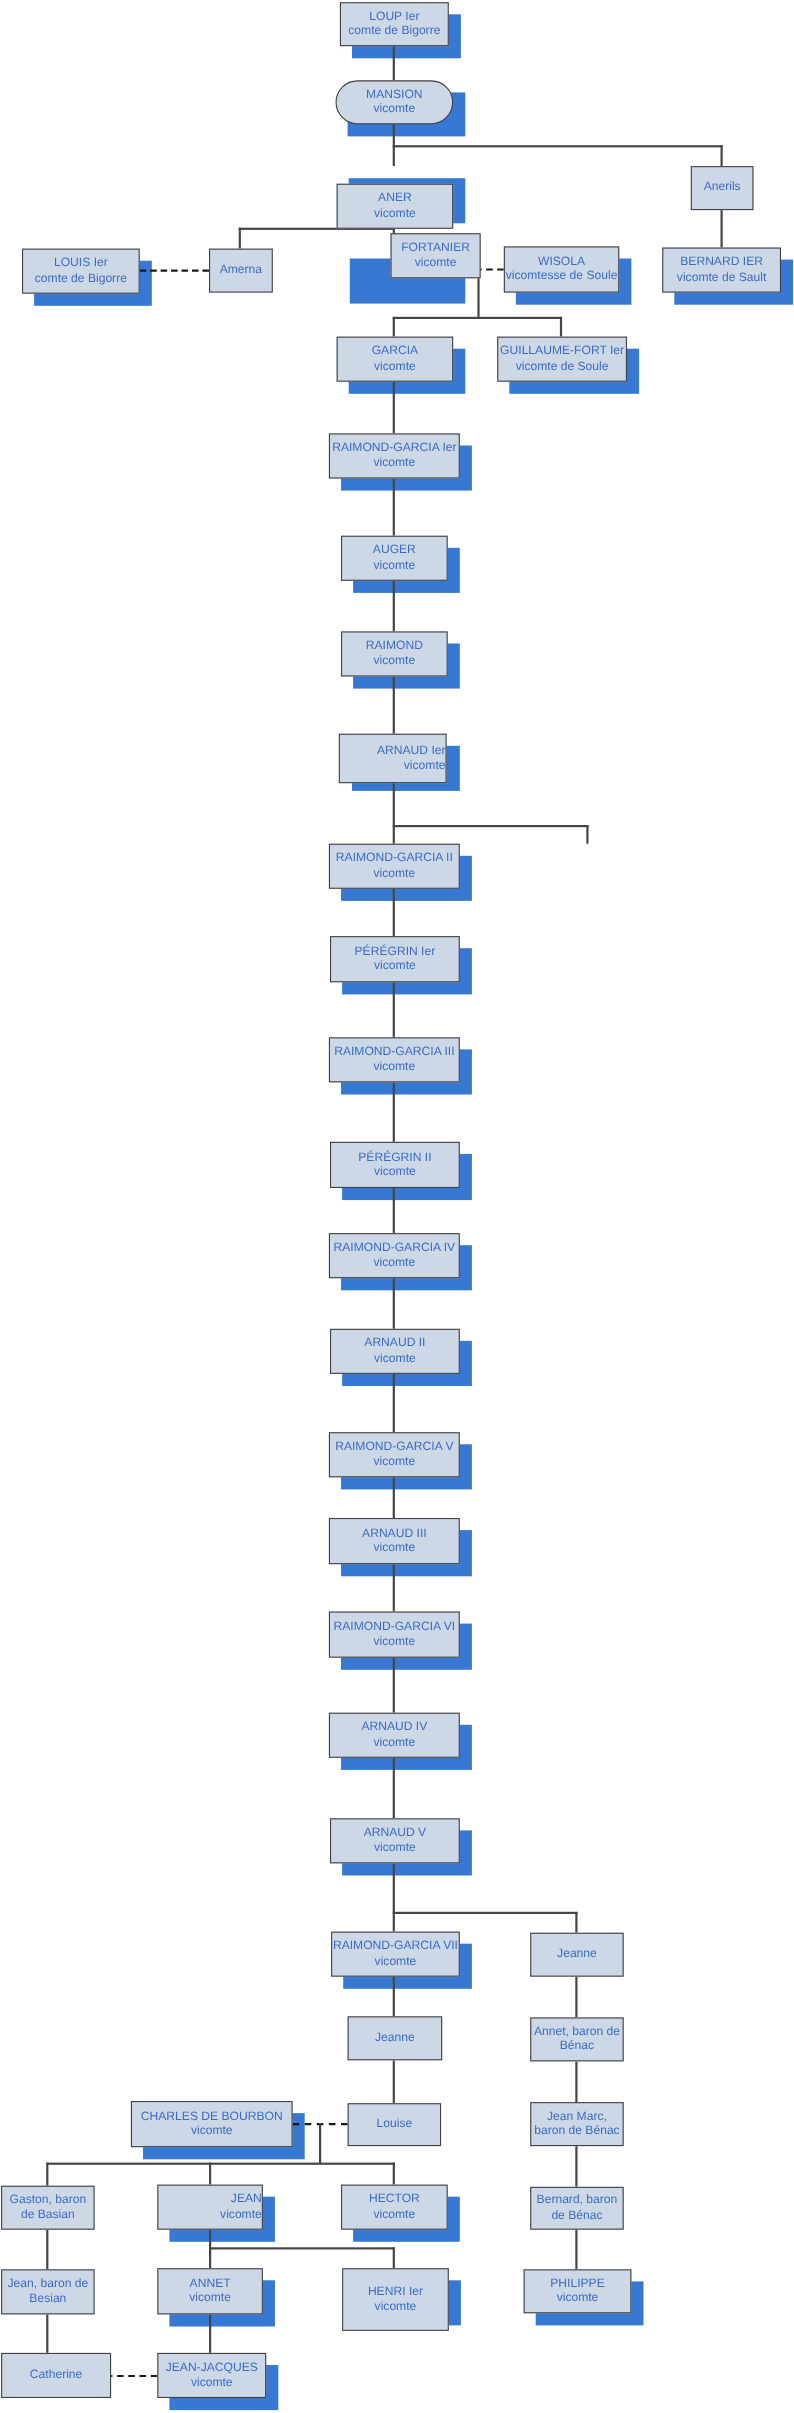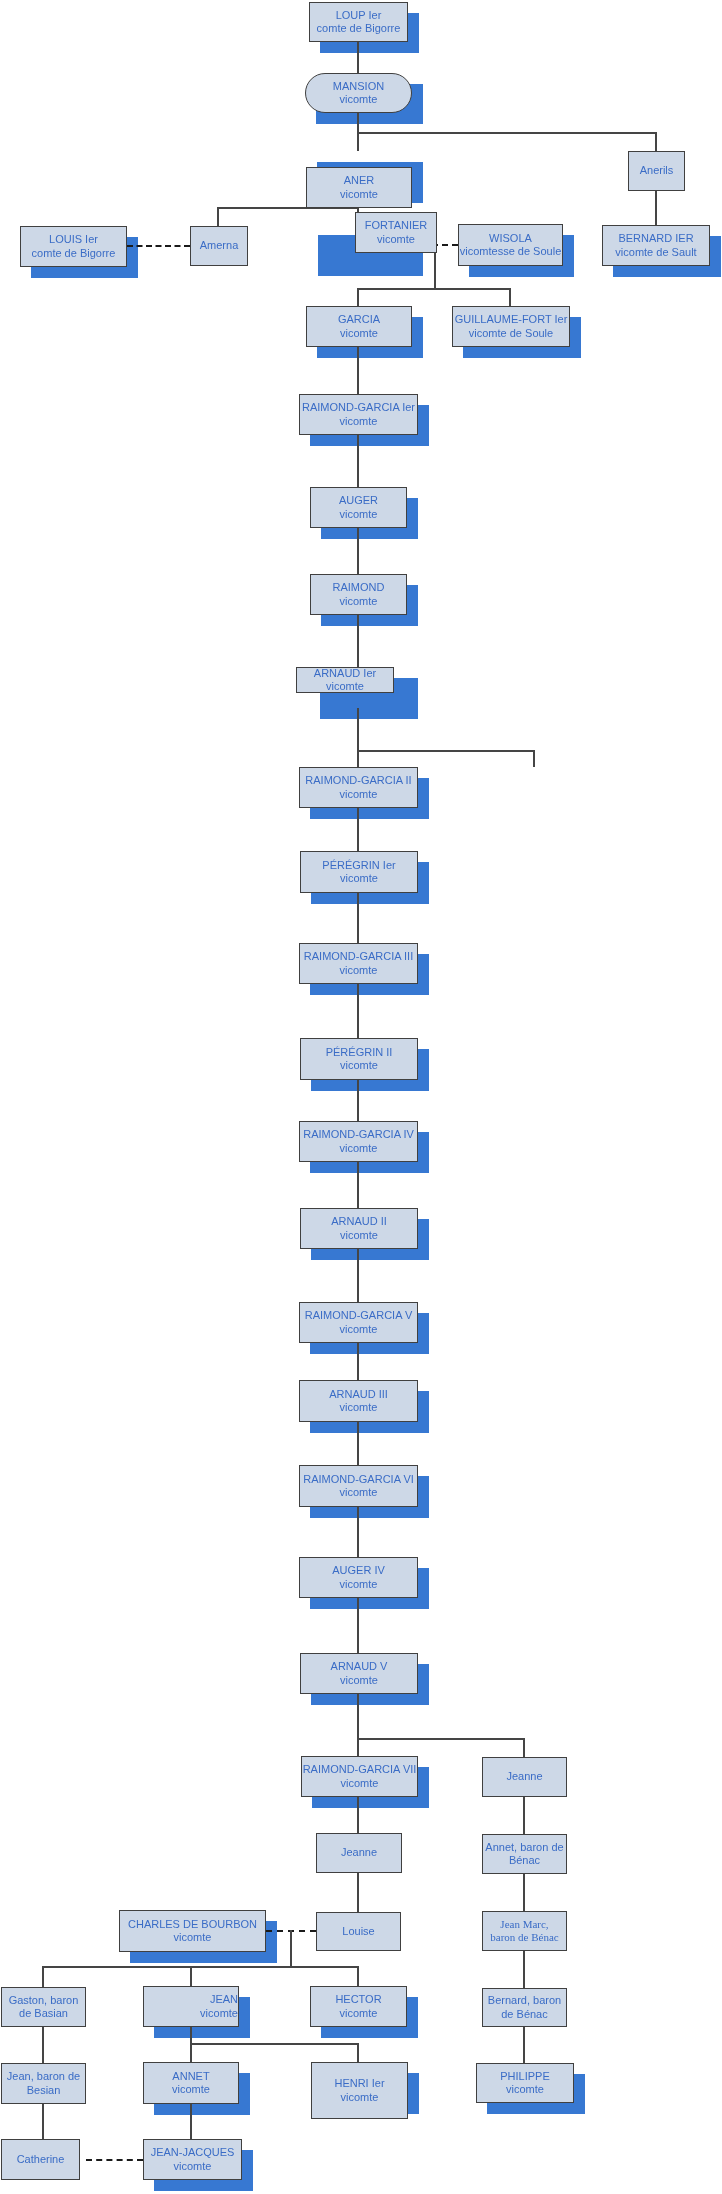--- a/index.html
+++ b/index.html
@@ -143,21 +143,21 @@
     <div class="node" style="left: 310px; top: 487px; width: 97px; height: 41px;">
       <span>AUGER</span>
       <span>vicomte</span>
     </div>
     <div class="nodeshadow" style="left: 321px; top: 585px; width: 97px; height: 41px;"></div>
     <div class="node" style="left: 310px; top: 574px; width: 97px; height: 41px;">
       <span>RAIMOND</span>
       <span>vicomte</span>
     </div>
     <div class="nodeshadow" style="left: 320px; top: 678px; width: 98px; height: 41px;"></div>
-    <div class="node" style="left: 296px; top: 667px; width: 98px; height: 26px;">
+    <div class="node" style="left: 308px; top: 667px; width: 98px; height: 45px; align-items: flex-end;">
       <span>ARNAUD Ier</span>
       <span>vicomte</span>
     </div>
     <div class="nodeshadow" style="left: 310px; top: 778px; width: 119px; height: 41px;"></div>
     <div class="node" style="left: 299px; top: 767px; width: 119px; height: 41px;">
       <span>RAIMOND-GARCIA II</span>
       <span>vicomte</span>
     </div>
     <div class="nodeshadow" style="left: 311px; top: 862px; width: 118px; height: 42px;"></div>
     <div class="node" style="left: 300px; top: 851px; width: 118px; height: 42px; align-items: center;">
@@ -194,21 +194,21 @@
       <span>ARNAUD III</span>
       <span>vicomte</span>
     </div>
     <div class="nodeshadow" style="left: 310px; top: 1476px; width: 119px; height: 42px;"></div>
     <div class="node" style="left: 299px; top: 1465px; width: 119px; height: 42px;">
       <span>RAIMOND-GARCIA VI</span>
       <span>vicomte</span>
     </div>
     <div class="nodeshadow" style="left: 310px; top: 1568px; width: 119px; height: 41px;"></div>
     <div class="node" style="left: 299px; top: 1557px; width: 119px; height: 41px;">
-      <span>AUGER IV</span>
+      <span>ARNAUD IV</span>
       <span>vicomte</span>
     </div>
     <div class="nodeshadow" style="left: 311px; top: 1664px; width: 118px; height: 41px;"></div>
     <div class="node" style="left: 300px; top: 1653px; width: 118px; height: 41px;">
       <span>ARNAUD V</span>
       <span>vicomte</span>
     </div>
     <div class="nodeshadow" style="left: 312px; top: 1767px; width: 117px; height: 41px;"></div>
     <div class="node" style="left: 301px; top: 1756px; width: 117px; height: 41px;">
       <span>RAIMOND-GARCIA VII</span>
@@ -225,21 +225,21 @@
       <span>Bénac</span>
     </div>
     <div class="nodeshadow" style="left: 130px; top: 1921px; width: 147px; height: 42px;"></div>
     <div class="node" style="left: 119px; top: 1910px; width: 147px; height: 42px;">
       <span>CHARLES DE BOURBON</span>
       <span>vicomte</span>
     </div>
     <div class="node" style="left: 316px; top: 1912px; width: 85px; height: 39px;">
       <span>Louise</span>
     </div>
-    <div class="node" style="left: 482px; top: 1911px; width: 85px; height: 40px; font-family: Liberation Serif, serif;">
+    <div class="node" style="left: 482px; top: 1911px; width: 85px; height: 40px;">
       <span>Jean Marc,</span>
       <span>baron de Bénac</span>
     </div>
     <div class="node" style="left: 1px; top: 1987px; width: 85px; height: 40px;">
       <span>Gaston, baron</span>
       <span>de Basian</span>
     </div>
     <div class="nodeshadow" style="left: 154px; top: 1997px; width: 96px; height: 41px;"></div>
     <div class="node" style="left: 143px; top: 1986px; width: 96px; height: 41px; align-items: flex-end;">
       <span>JEAN</span>
@@ -266,21 +266,21 @@
     <div class="nodeshadow" style="left: 322px; top: 2073px; width: 97px; height: 41px;"></div>
     <div class="node" style="left: 311px; top: 2062px; width: 97px; height: 57px;">
       <span>HENRI Ier</span>
       <span>vicomte</span>
     </div>
     <div class="nodeshadow" style="left: 487px; top: 2074px; width: 98px; height: 40px;"></div>
     <div class="node" style="left: 476px; top: 2063px; width: 98px; height: 40px;">
       <span>PHILIPPE</span>
       <span>vicomte</span>
     </div>
-    <div class="node" style="left: 1px; top: 2139px; width: 79px; height: 41px;">
+    <div class="node" style="left: 1px; top: 2139px; width: 100px; height: 41px;">
       <span>Catherine</span>
     </div>
     <div class="nodeshadow" style="left: 154px; top: 2150px; width: 99px; height: 41px;"></div>
     <div class="node" style="left: 143px; top: 2139px; width: 99px; height: 41px;">
       <span>JEAN-JACQUES</span>
       <span>vicomte</span>
     </div>
   </div>
 
 </body></html>

